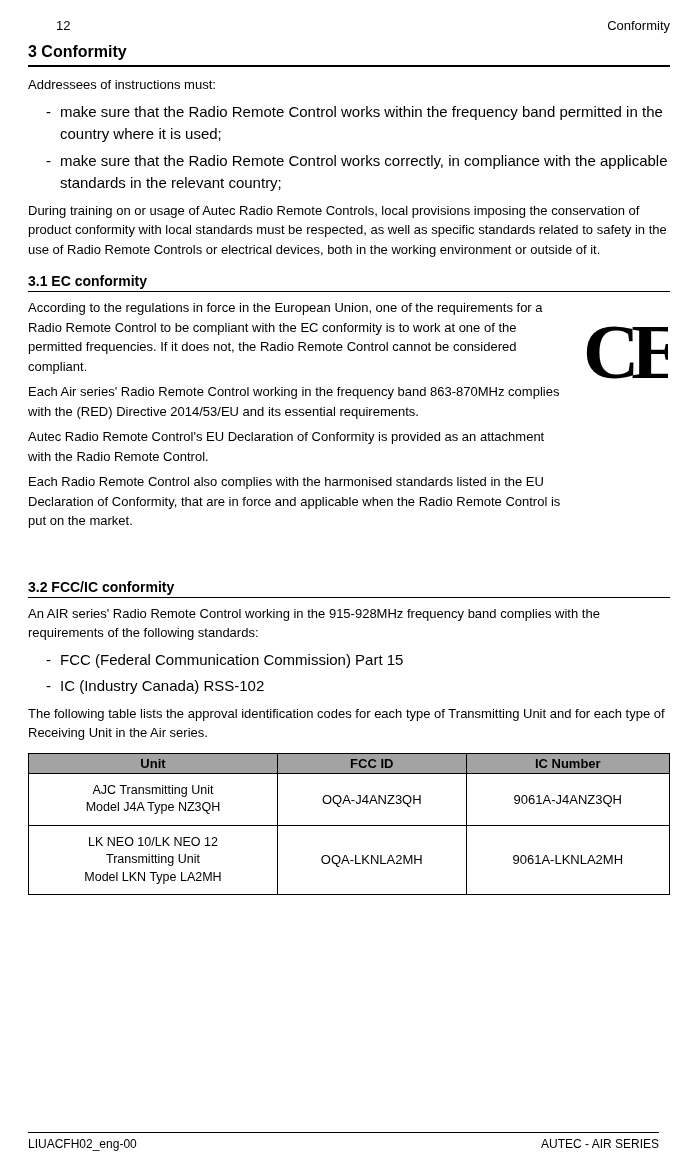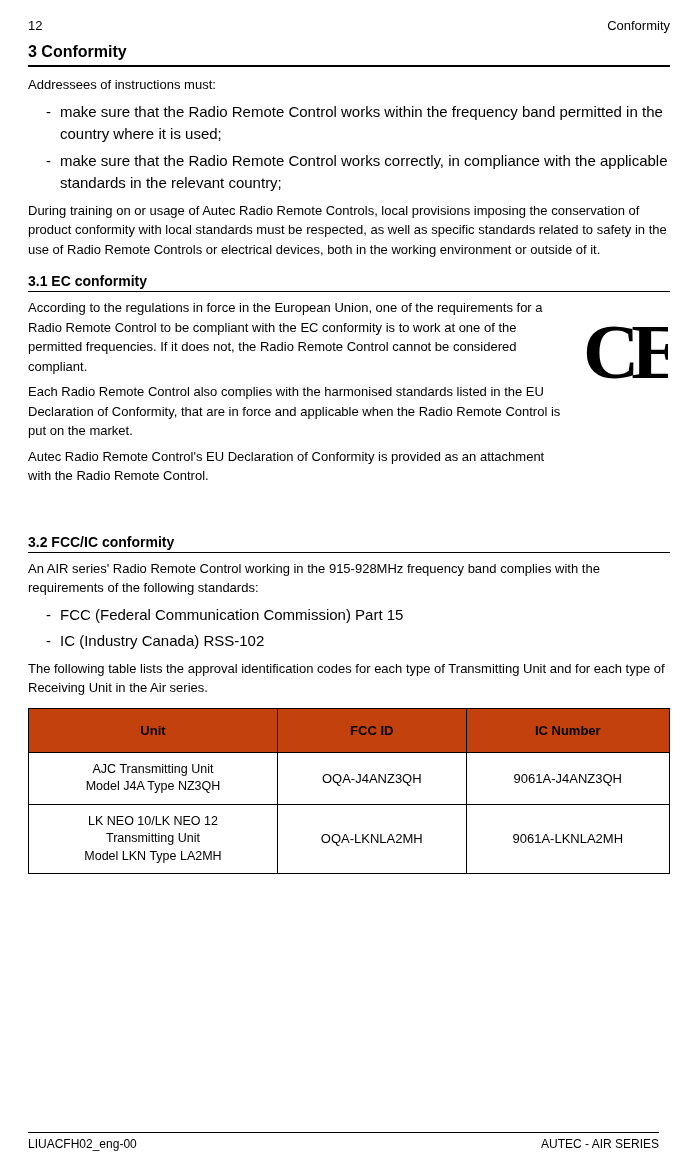--- a/index.html
+++ b/index.html
@@ -12,20 +12,21 @@
       min-height: 1167px;
       padding: 18px 28px 18px 28px;
       position: relative;
     }
 
     .page-header {
       display: flex;
       justify-content: space-between;
       align-items: flex-end;
       margin-bottom: 10px;
+      margin-left: 28px;
     }
     .page-number {
       font-size: 13px;
       font-weight: normal;
     }
     .page-header-right {
       font-size: 13px;
       font-weight: normal;
     }
 
@@ -96,22 +97,22 @@
     table {
       width: 100%;
       border-collapse: collapse;
       margin-top: 10px;
       font-size: 13px;
     }
     table th {
       border: 1.5px solid #000;
       text-align: center;
       font-weight: bold;
-      padding: 14px 4px;
-      background: #c2410c;
+      padding: 2px 4px;
+      background: #a3a3a3;
     }
     table td {
       border: 1.5px solid #000;
       text-align: center;
       padding: 8px 4px;
       vertical-align: middle;
     }
     table td.unit-col {
       font-size: 12.5px;
       line-height: 1.4;
@@ -149,22 +150,23 @@
   <li>make sure that the Radio Remote Control works correctly, in compliance with the applicable standards in the relevant country;</li>
 </ul>
 
 <p>During training on or usage of Autec Radio Remote Controls, local provisions imposing the conservation of product conformity with local standards must be respected, as well as specific standards related to safety in the use of Radio Remote Controls or electrical devices, both in the working environment or outside of it.</p>
 
 <h3>3.1    EC conformity</h3>
 
 <div class="section-3-1-wrapper">
   <div class="section-3-1-text">
     <p>According to the regulations in force in the European Union, one of the requirements for a Radio Remote Control to be compliant with the EC conformity is to work at one of the permitted frequencies. If it does not, the Radio Remote Control cannot be considered compliant.</p>
+    <p>Each Air series' Radio Remote Control working in the frequency band 863-870MHz complies with the (RED) Directive 2014/53/EU and its essential requirements.</p>
+    <p>Autec Radio Remote Control's EU Declaration of Conformity is provided as an attachment with the Radio Remote Control.</p>
     <p>Each Radio Remote Control also complies with the harmonised standards listed in the EU Declaration of Conformity, that are in force and applicable when the Radio Remote Control is put on the market.</p>
-    <p>Autec Radio Remote Control's EU Declaration of Conformity is provided as an attachment with the Radio Remote Control.</p>
   </div>
   <div class="ce-mark"><svg width="85" height="75" viewBox="0 0 85 75" xmlns="http://www.w3.org/2000/svg">
       <text x="0" y="70" font-size="78" font-family="serif" font-weight="bold" fill="#000" letter-spacing="-8">CE</text>
     </svg></div>
 </div>
 
 <div class="spacer"></div>
 <div class="spacer"></div>
 
 <h3>3.2    FCC/IC conformity</h3>

